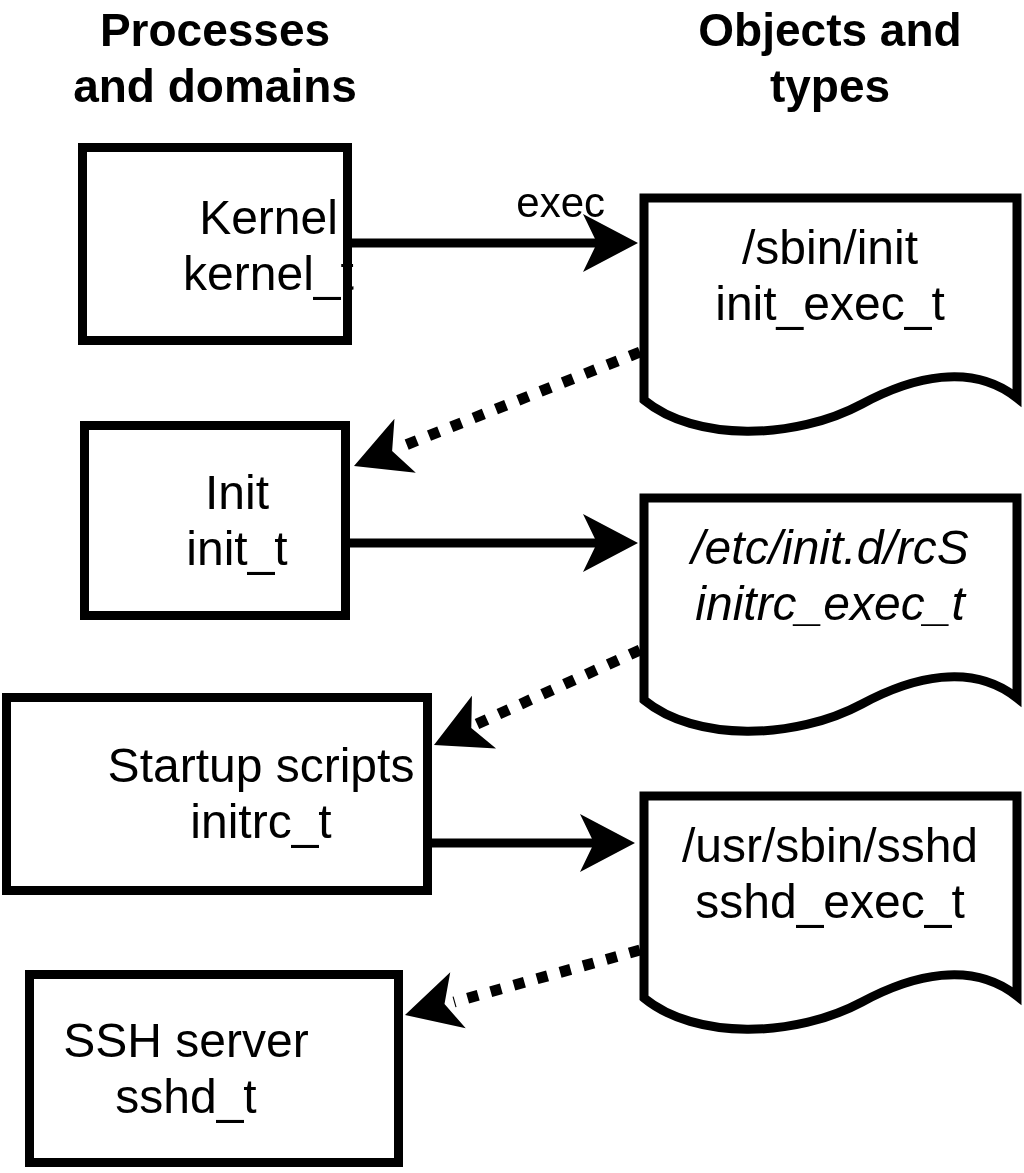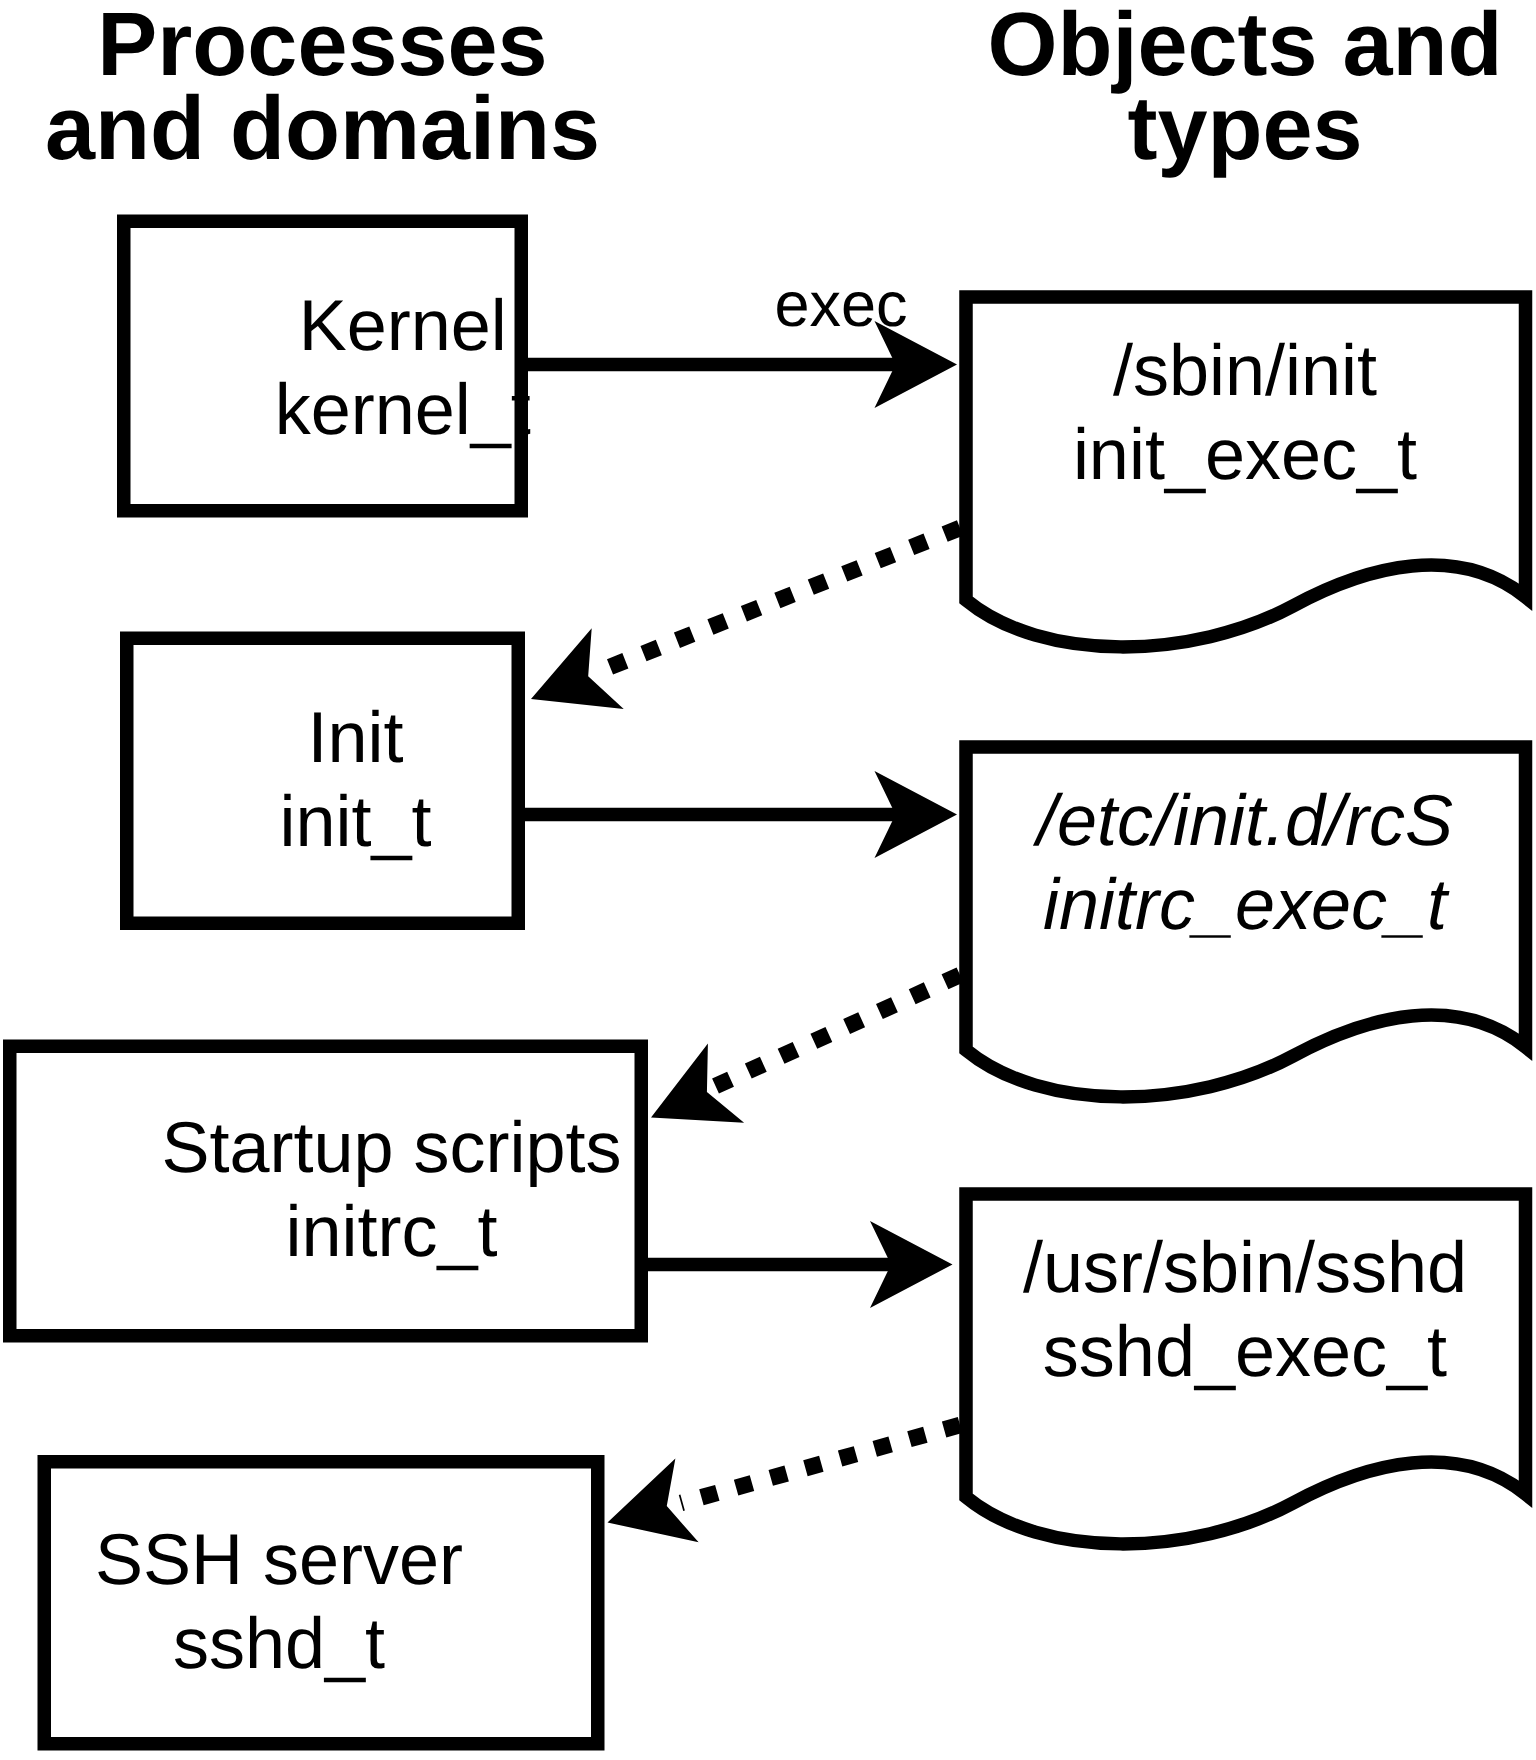--- a/index.html
+++ b/index.html
@@ -8,21 +8,21 @@
     width: 1024px;
     height: 1173px;
     background: #ffffff;
     font-family: "Liberation Sans", sans-serif;
     color: #000000;
     overflow: hidden;
   }
   #shapes { position: absolute; left: 0; top: 0; }
   .hdr {
     position: absolute;
-    font-size: 60px;
+    font-size: 46px;
     font-weight: bold;
     line-height: 56px;
     text-align: center;
     white-space: nowrap;
   }
   .node-label {
     position: absolute;
     display: flex;
     flex-direction: column;
     align-items: center;

